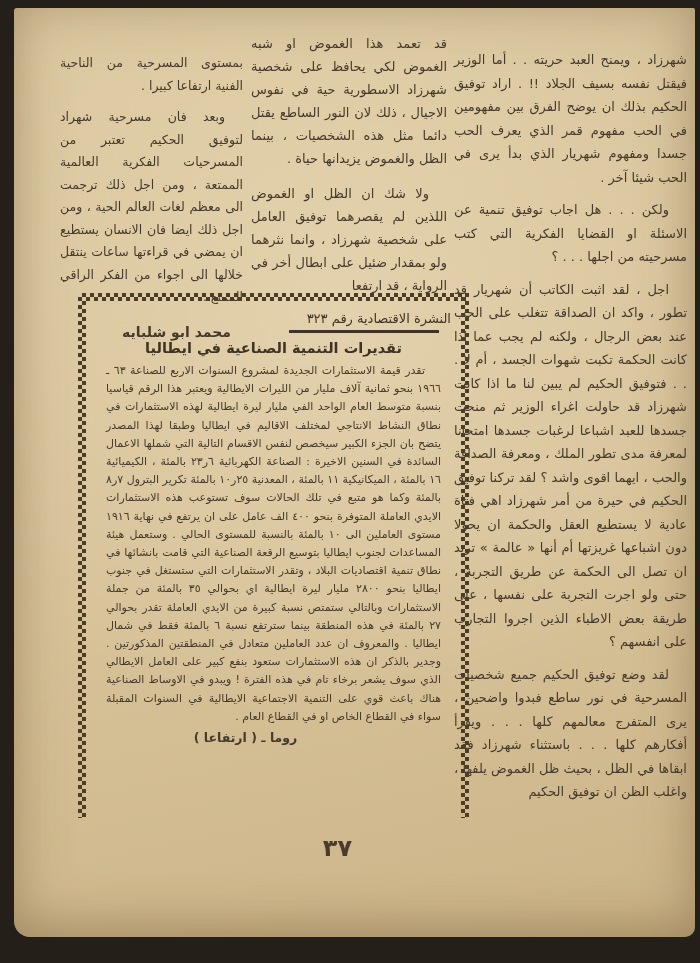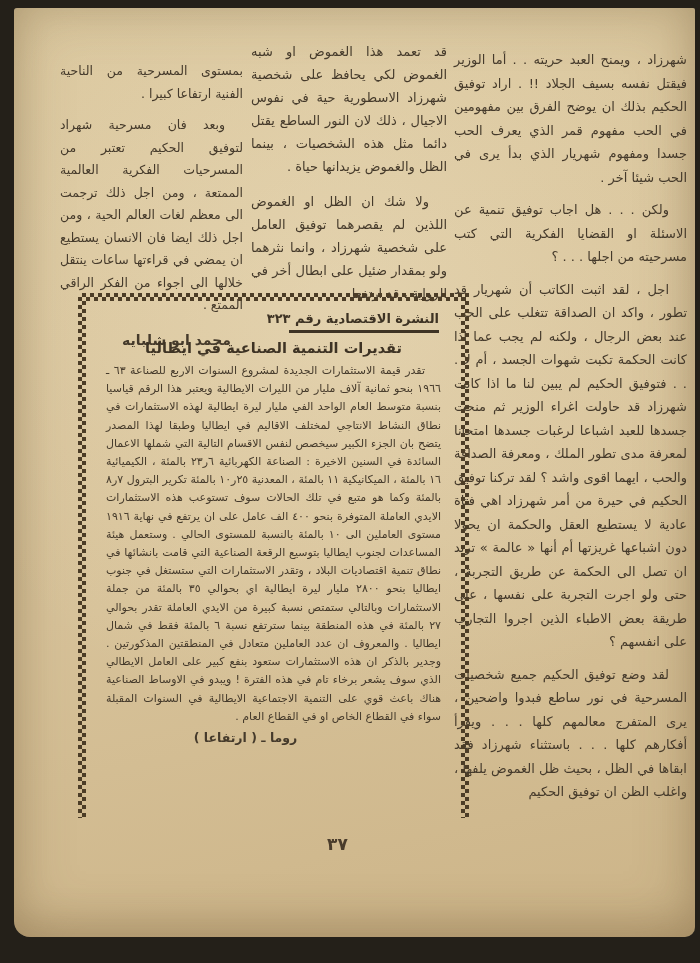--- a/index.html
+++ b/index.html
@@ -16,56 +16,56 @@
       linear-gradient(168deg,#dcc9a0 0%,#d7c299 58%,#ccb488 100%);
     border-radius:3px 2px 10px 16px;
     box-shadow: inset 0 0 60px rgba(104,78,44,0.30), inset 0 -16px 34px rgba(104,78,44,0.18);
     direction:rtl;
     color:#453a2b;
   }
   .col{position:absolute;text-align:justify;}
   .col p{margin:0 0 9px;}
   .indent{text-indent:18px;}
   .col-right{top:40px;right:8px;width:233px;font-size:13px;line-height:23.5px;}
-  .col-middle{top:32px;right:248px;width:196px;font-size:13px;line-height:23px;}
+  .col-middle{top:24px;right:248px;width:196px;font-size:13px;line-height:23px;}
   .col-middle p{margin:0 0 12px;}
-  .col-left{top:52px;right:452px;width:183px;font-size:12.5px;line-height:22.5px;}
+  .col-left{top:44px;right:452px;width:183px;font-size:12.5px;line-height:22.5px;}
   .signature{
     margin-top:12px;font-weight:bold;font-size:14px;
     text-align:center;padding-left:50px;text-indent:0;
   }
   .bulletin{position:absolute;top:285px;right:226px;width:391px;height:525px;}
   .b-edge{
     position:absolute;
     background:repeating-conic-gradient(#4c3d27 0% 25%, rgba(0,0,0,0) 25% 50%) 0 0/8px 8px;
   }
   .b-top{top:0;left:0;right:0;height:8px;}
   .b-left{top:0;left:0;bottom:0;width:8px;}
   .b-right{top:0;right:0;bottom:0;width:8px;}
   .bulletin-content{
     position:absolute;inset:8px 8px 0 8px;overflow:hidden;
     padding:8px 8px 0 8px;box-sizing:border-box;
   }
   .b-header{
-    font-size:13px;font-weight:bold;text-align:right;
-    margin:2px 14px 0 0;color:#3e3324;
+    font-size:13px;font-weight:normal;text-align:right;
+    margin:2px 2px 0 0;color:#3e3324;
   }
   .b-rule{height:3px;width:150px;background:#3e3324;margin:4px 14px 7px auto;}
   .b-title{text-align:center;font-weight:bold;font-size:14.5px;margin:0 0 6px;color:#3e3324;}
   .b-body{
     margin:4px;padding:0 8px;text-align:justify;text-indent:16px;
     font-size:11px;line-height:18.2px;
   }
   .b-signoff{
     text-align:center;font-weight:bold;font-size:12.5px;margin-top:3px;
     transform:translateX(-28px);
   }
   .page-number{
     position:absolute;top:826px;left:0;right:12px;margin-right:22px;
-    text-align:center;font-size:17px;font-weight:bold;color:#4a3c2b;
+    text-align:center;font-size:24px;font-weight:bold;color:#4a3c2b;
   }
 </style>
 </head>
 <body>
 
 <div class="scan">
   <div class="paper">
 
     <div class="col col-right">
       <p>شهرزاد ، ويمنح العبد حريته . . أما الوزير فيقتل نفسه بسيف الجلاد !! . اراد توفيق الحكيم بذلك ان يوضح الفرق بين مفهومين في الحب مفهوم قمر الذي يعرف الحب جسدا ومفهوم شهريار الذي بدأ يرى في الحب شيئا آخر .</p>

